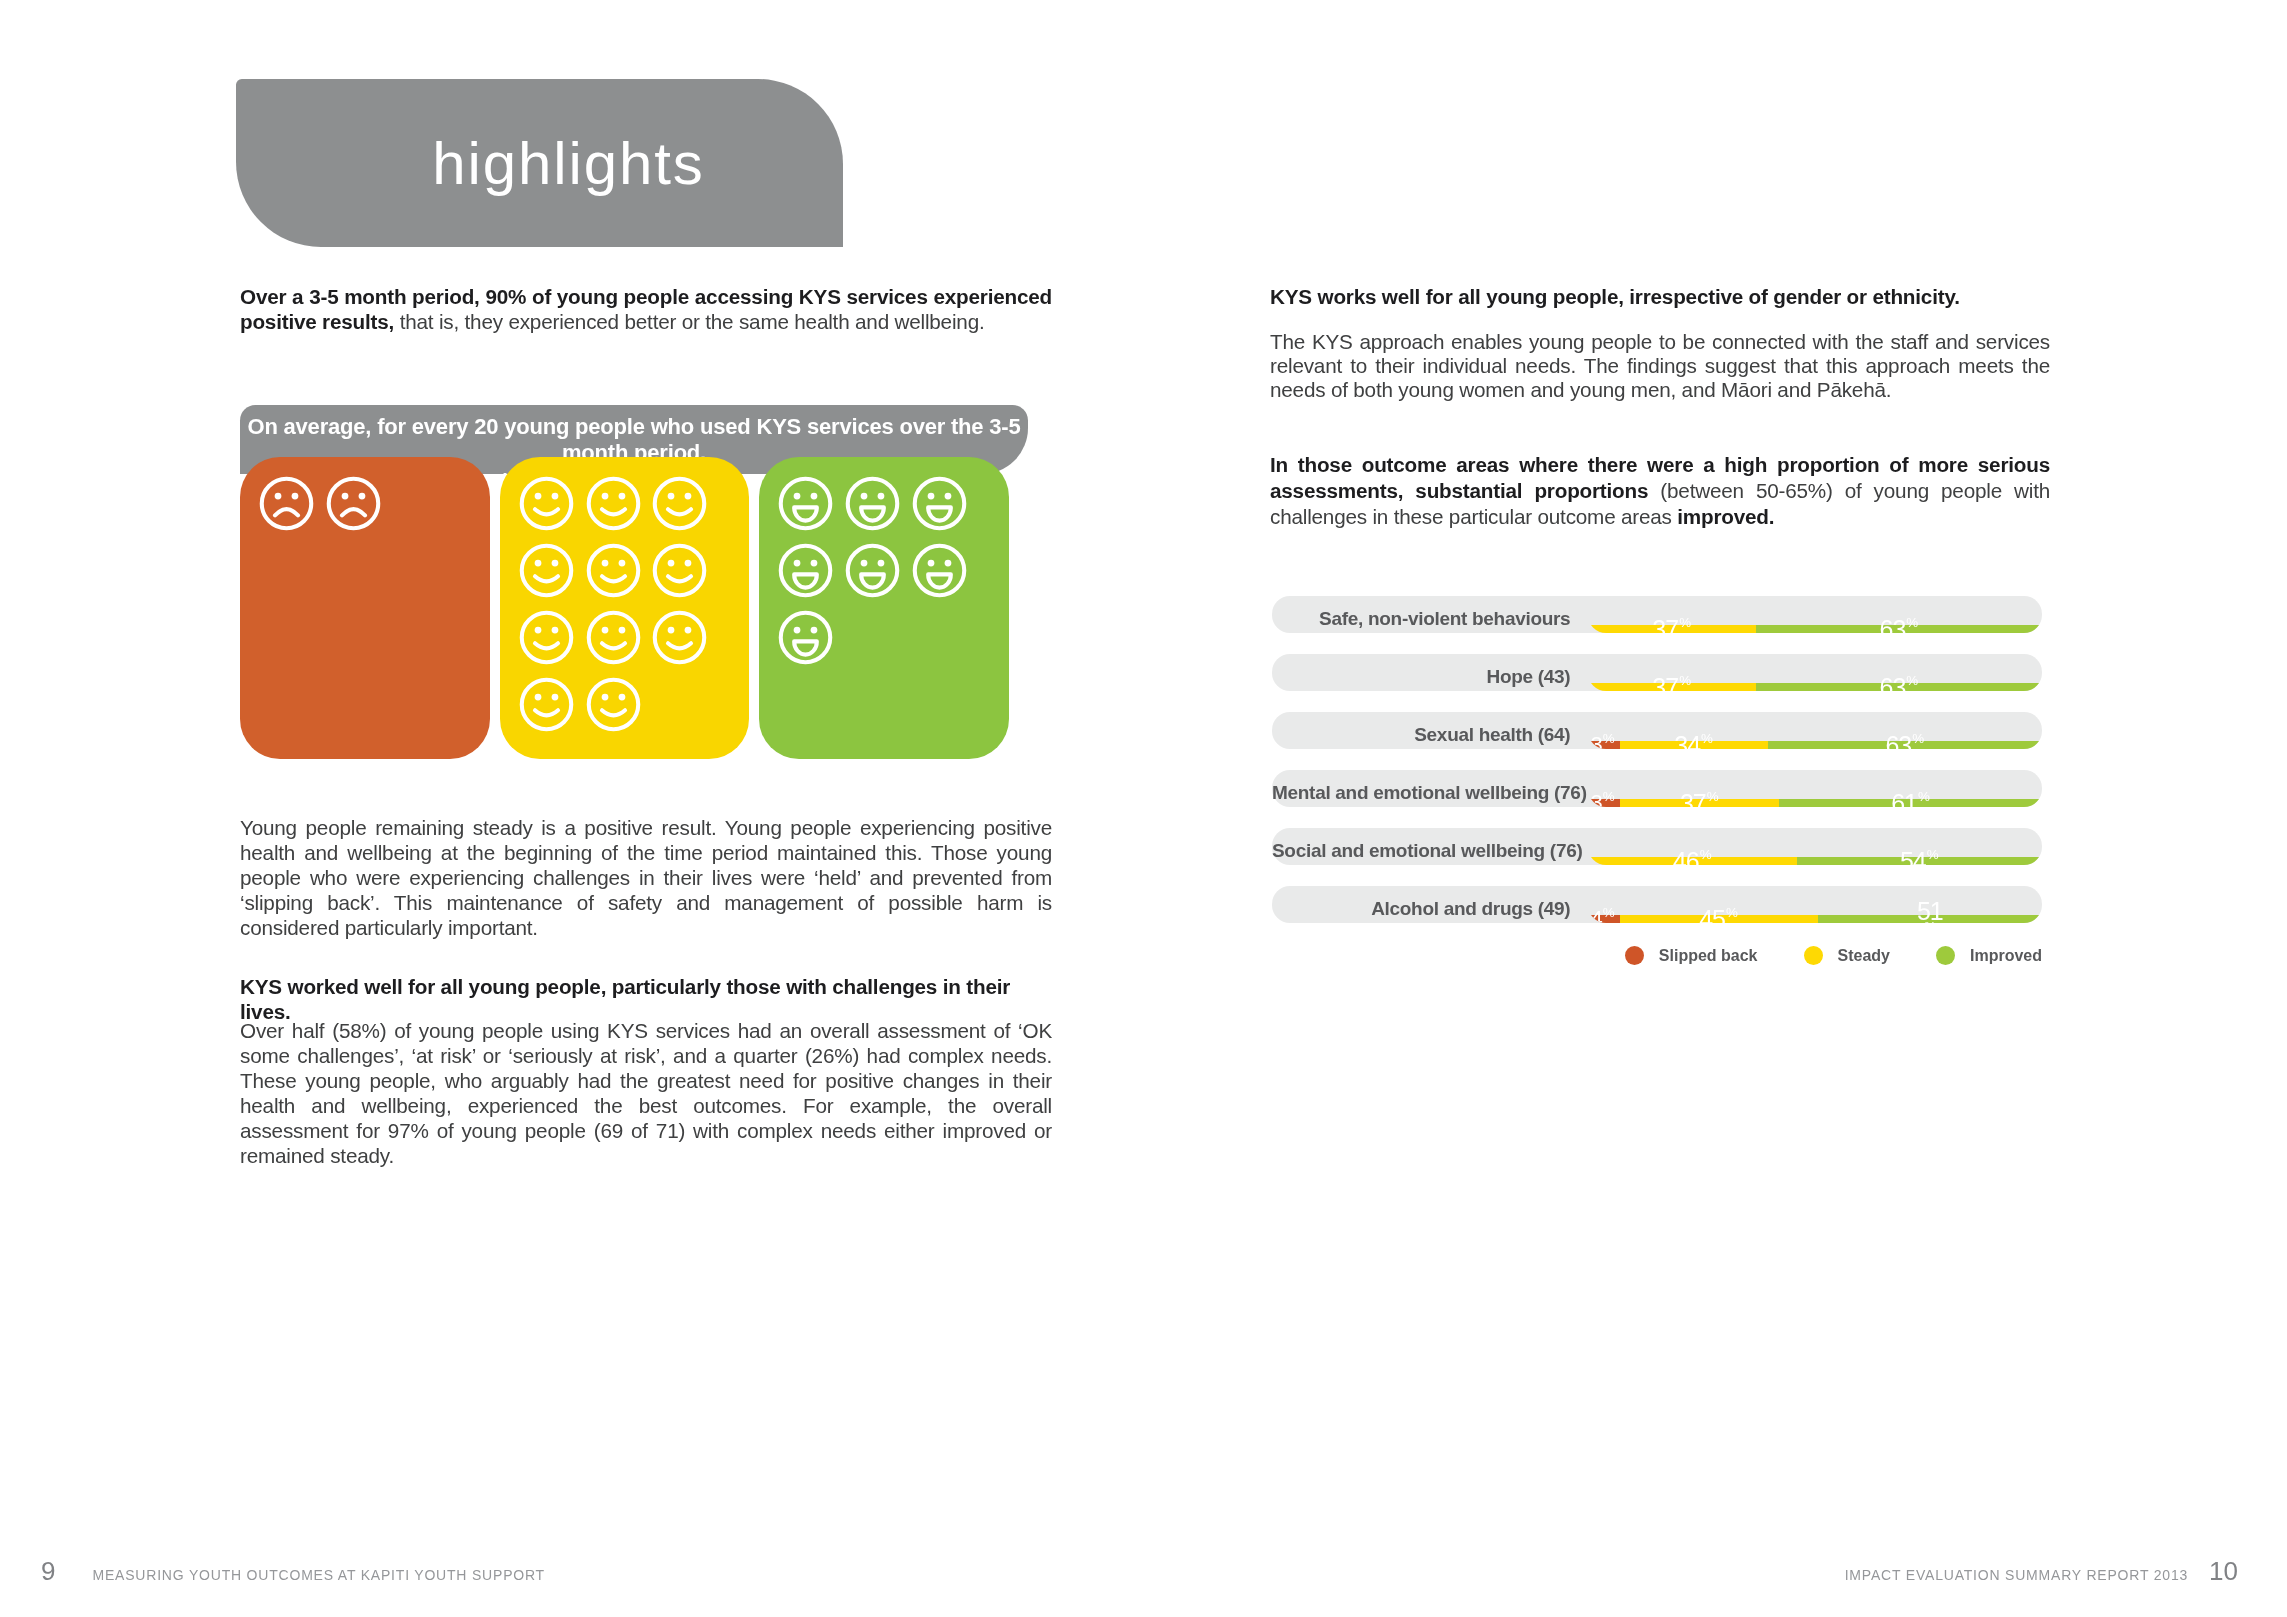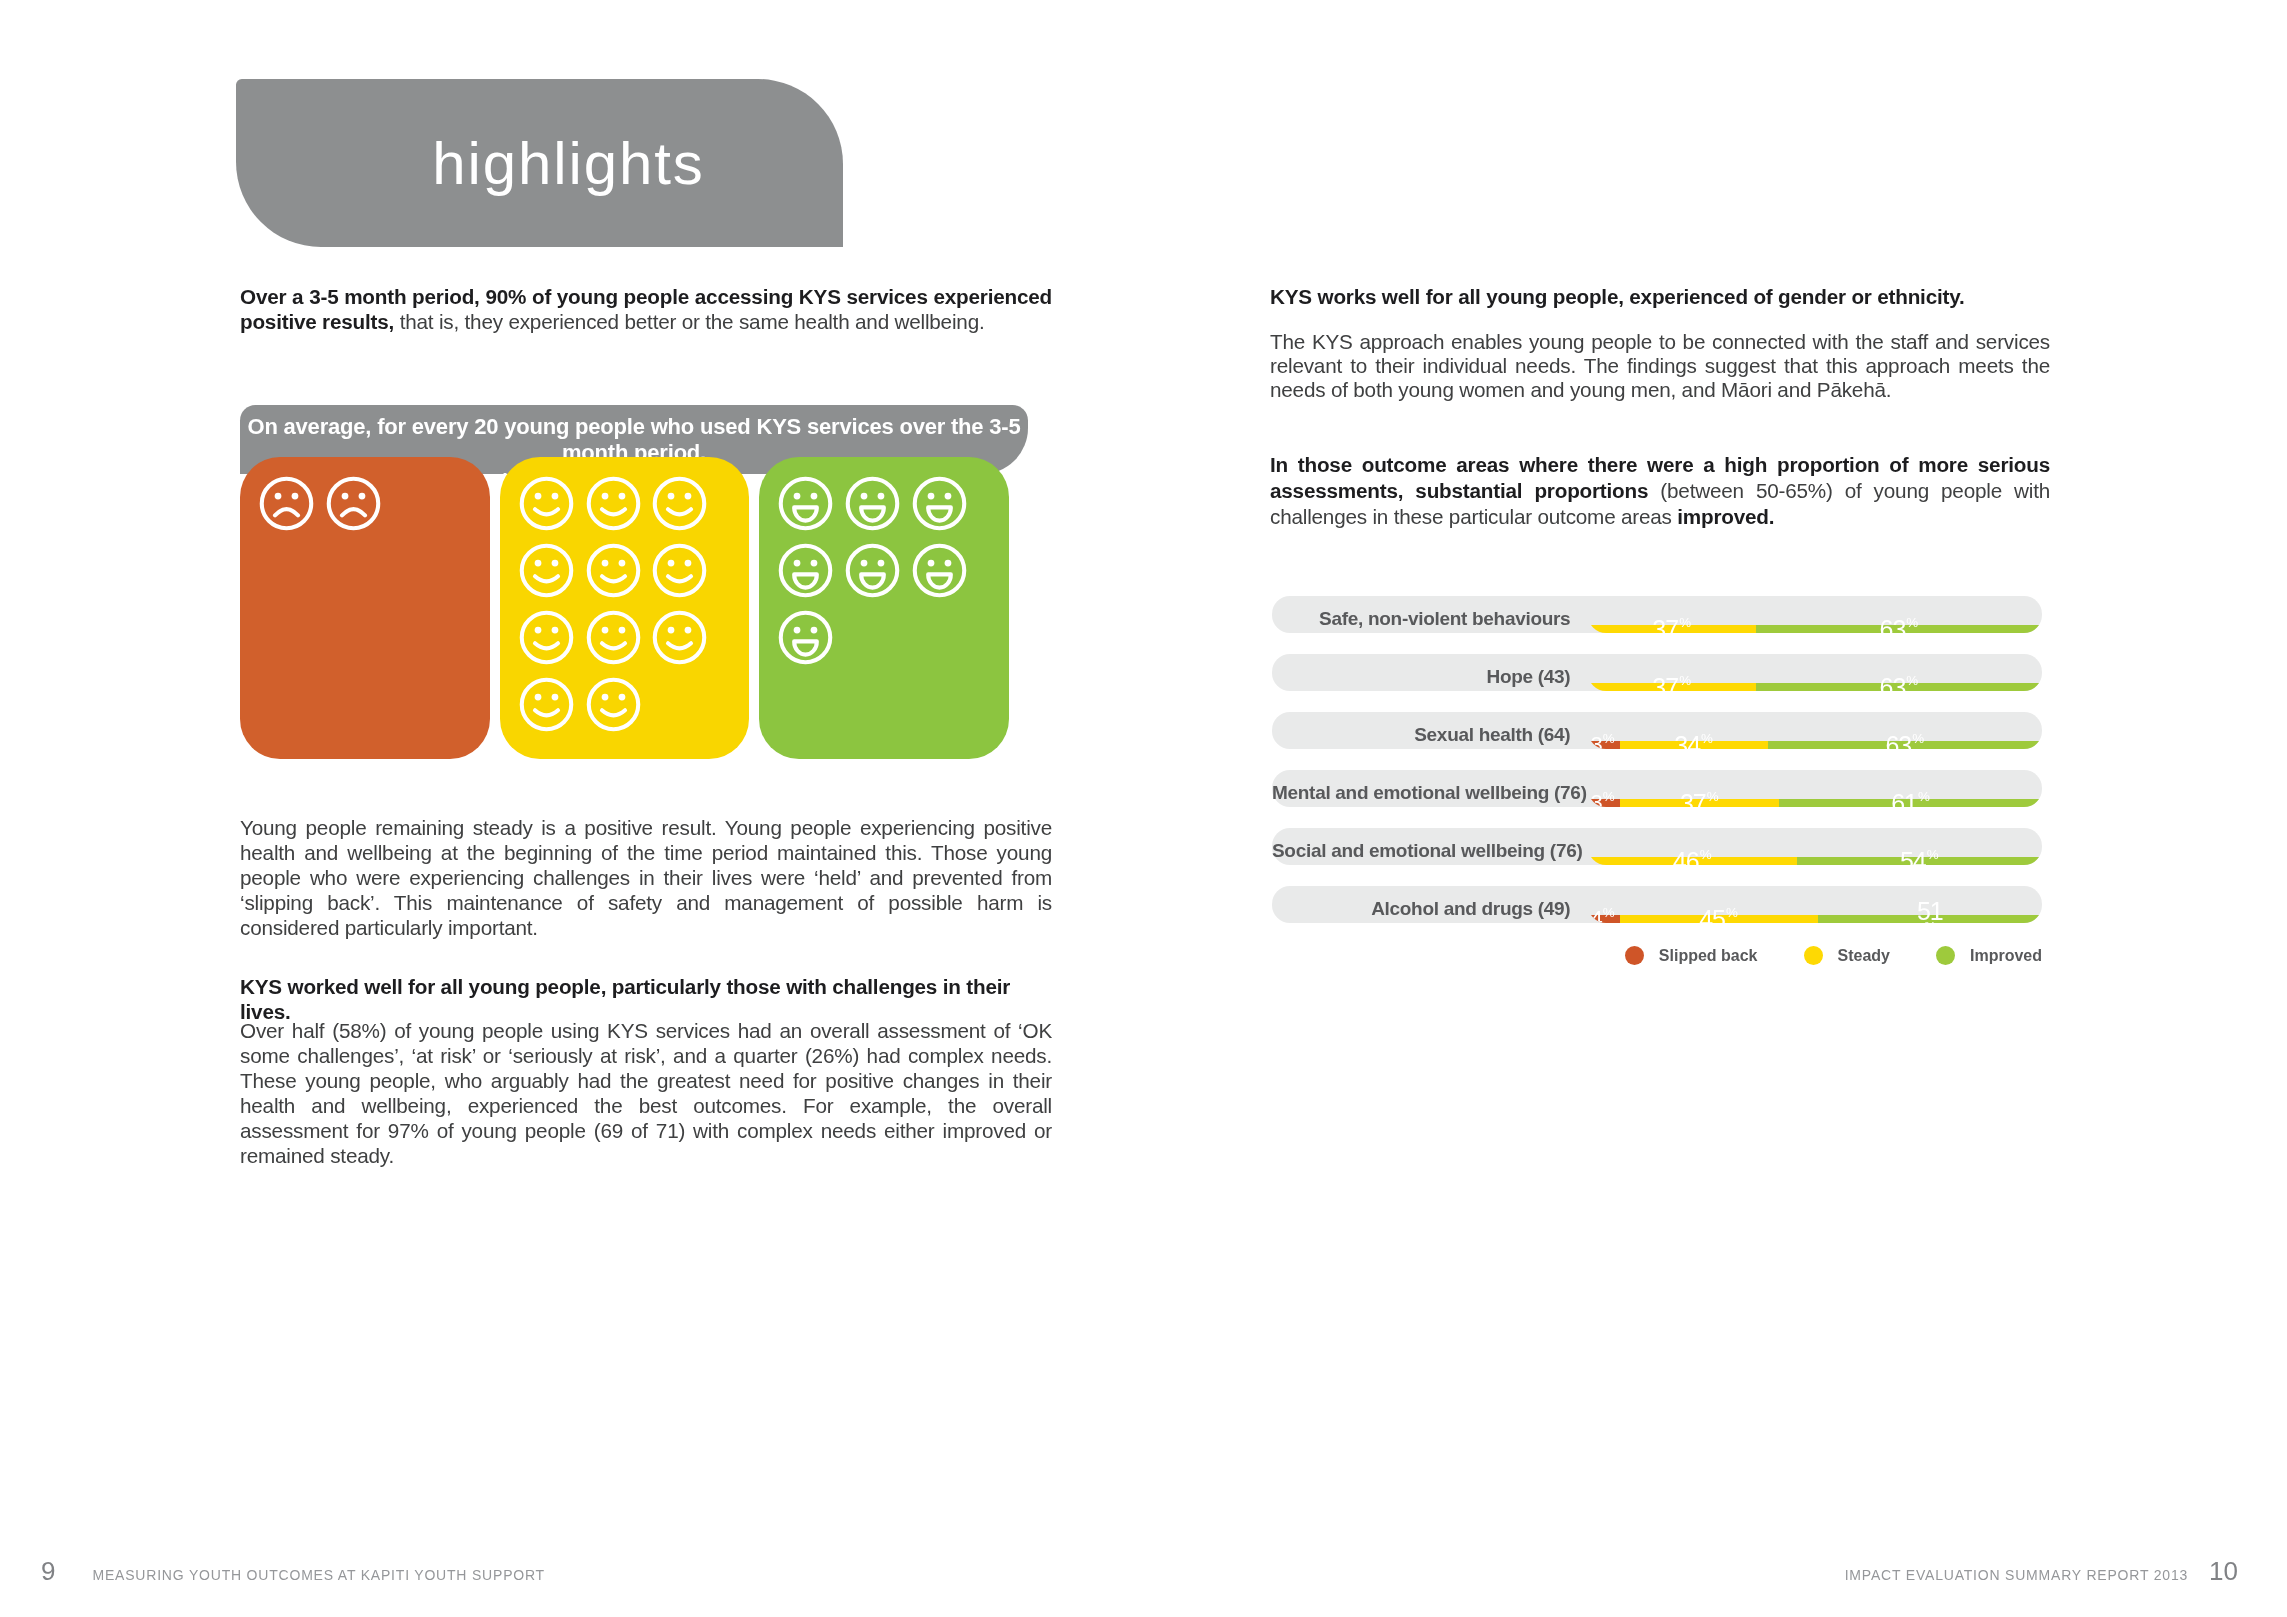--- a/index.html
+++ b/index.html
@@ -224,21 +224,21 @@
           </svg></span>
       </div>
     </div>
 
   <div class="tblock lcol para1-left">Young people remaining steady is a positive result. Young people experiencing positive health and wellbeing at the beginning of the time period maintained this. Those young people who were experiencing challenges in their lives were ‘held’ and prevented from ‘slipping back’. This maintenance of safety and management of possible harm is considered particularly important.</div>
 
   <div class="tblock lcol h2-left bold">KYS worked well for all young people, particularly those with challenges in their lives.</div>
 
   <div class="tblock lcol para2-left">Over half (58%) of young people using KYS services had an overall assessment of ‘OK some challenges’, ‘at risk’ or ‘seriously at risk’, and a quarter (26%) had complex needs. These young people, who arguably had the greatest need for positive changes in their health and wellbeing, experienced the best outcomes. For example, the overall assessment for 97% of young people (69 of 71) with complex needs either improved or remained steady.</div>
 
-  <div class="tblock rcol h1-right bold">KYS works well for all young people, experienced of gender or ethnicity.</div>
+  <div class="tblock rcol h1-right bold">KYS works well for all young people, irrespective of gender or ethnicity.</div>
 
   <div class="tblock rcol para1-right">The KYS approach enables young people to be connected with the staff and services relevant to their individual needs. The findings suggest that this approach meets the needs of both young women and young men, and Māori and Pākehā.</div>
 
   <div class="tblock rcol para2-right">
     <span class="bold">In those outcome areas where there were a high proportion of more serious assessments, substantial proportions </span><span>(between 50-65%) of young people with challenges in these particular outcome areas </span><span class="bold">improved.</span>
   </div>
 
   <div class="chart">
       <div class="chart-row" style="background: rgb(233, 234, 234);">
         <div class="row-label">Safe, non-violent behaviours</div>

